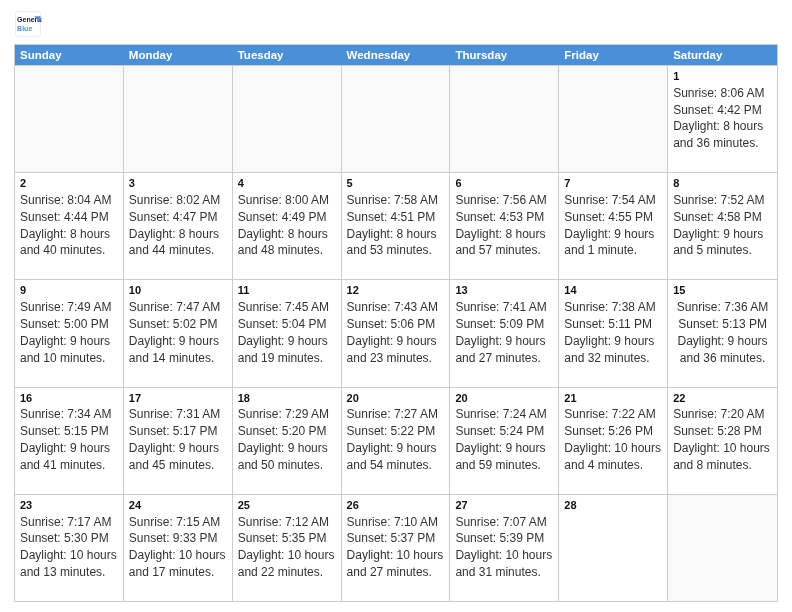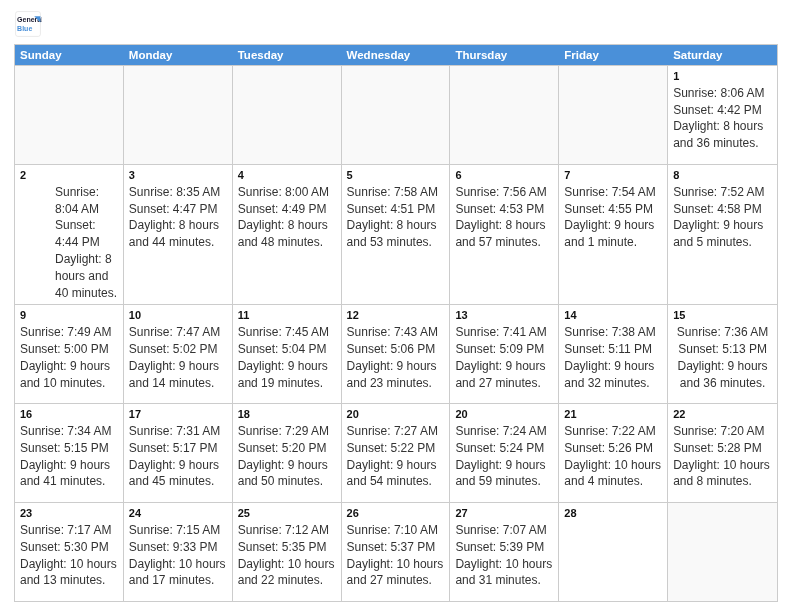--- a/index.html
+++ b/index.html
@@ -142,27 +142,27 @@
           <div class="cal-cell">
             <span class="day-num">1</span>
             <div class="cal-cell-text" style="white-space: pre-line;">Sunrise: 8:06 AM
 Sunset: 4:42 PM
 Daylight: 8 hours and 36 minutes.</div>
           </div>
         </div>
         <div class="cal-row">
           <div class="cal-cell">
             <span class="day-num">2</span>
-            <div class="cal-cell-text" style="white-space: pre-line; margin-left: 35px;">Sunrise: 8:04 AM
+            <div class="cal-cell-text" style="white-space: pre-line;">Sunrise: 8:04 AM
 Sunset: 4:44 PM
 Daylight: 8 hours and 40 minutes.</div>
           </div>
           <div class="cal-cell">
             <span class="day-num">3</span>
-            <div class="cal-cell-text" style="white-space: pre-line;">Sunrise: 8:35 AM
+            <div class="cal-cell-text" style="white-space: pre-line;">Sunrise: 8:02 AM
 Sunset: 4:47 PM
 Daylight: 8 hours and 44 minutes.</div>
           </div>
           <div class="cal-cell">
             <span class="day-num">4</span>
             <div class="cal-cell-text" style="white-space: pre-line;">Sunrise: 8:00 AM
 Sunset: 4:49 PM
 Daylight: 8 hours and 48 minutes.</div>
           </div>
           <div class="cal-cell">

